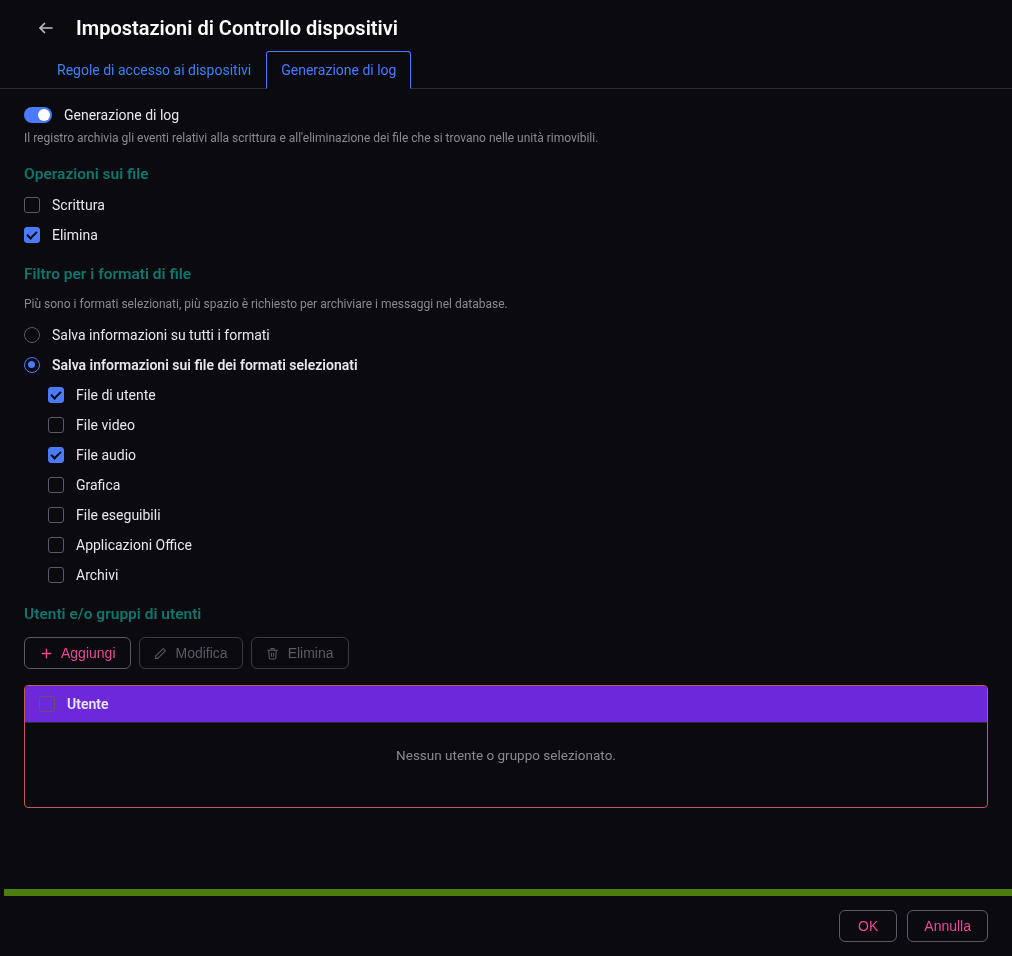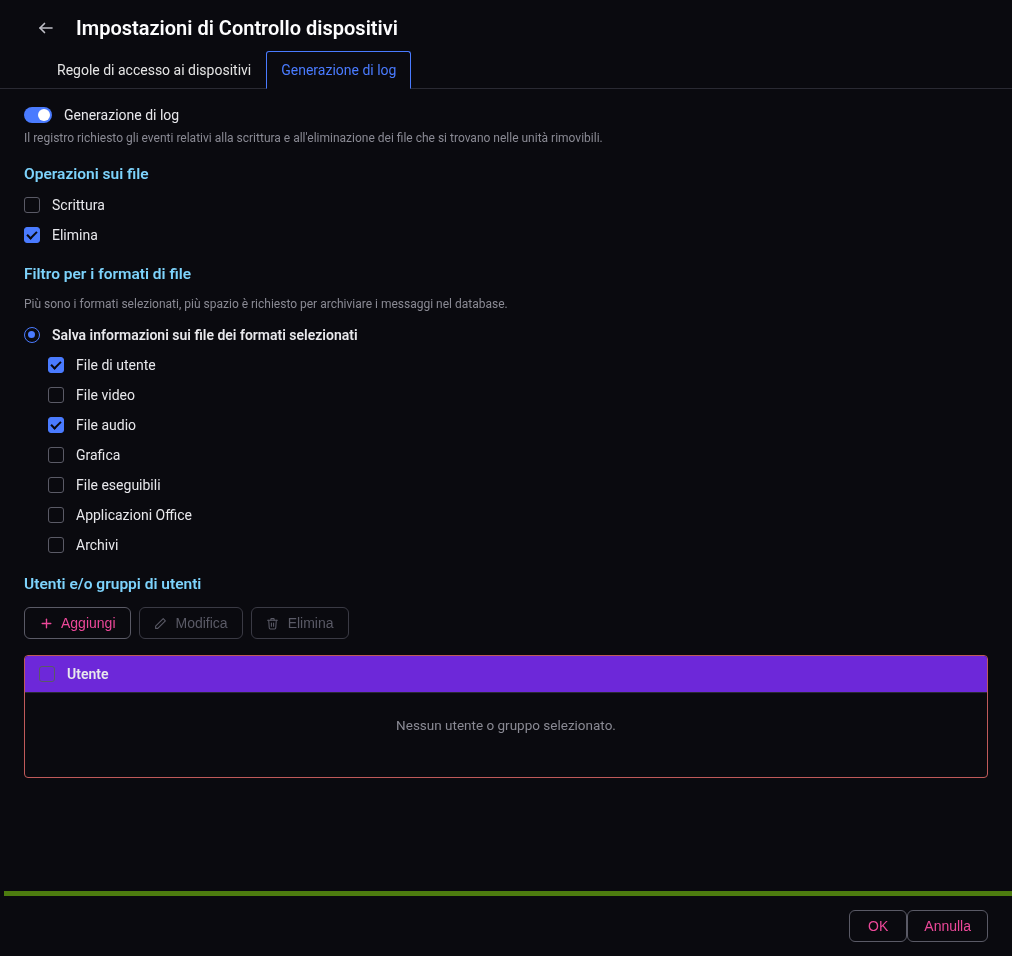--- a/index.html
+++ b/index.html
@@ -34,21 +34,21 @@
 
   .tabs {
     display: flex;
     padding: 0 0 0 42px;
     border-bottom: 1px solid #2a2a33;
     gap: 0;
   }
   .tab {
     padding: 10px 14px;
     font-size: 14px;
-    color: #e5e5e5;
+    color: #3b82f6;
     cursor: pointer;
     border: 1px solid transparent;
     border-bottom: none;
     position: relative;
     top: 1px;
   }
   .tab.active {
     color: #4a7bff;
     border: 1px solid #4a7bff;
     border-bottom: 1px solid #0a0a0f;
@@ -83,21 +83,21 @@
   .subtext {
     font-size: 12px;
     color: #8a8a94;
     margin-bottom: 20px;
   }
 
   .section-title {
     font-size: 15.5px;
     font-weight: 600;
     margin-bottom: 14px;
-    color: #7dd3fc;
+    color: #0f766e;
   }
 
   .check-row, .radio-row {
     display: flex;
     align-items: flex-end;
     gap: 12px;
     margin-bottom: 14px;
     cursor: pointer;
   }
   .check, .radio {
@@ -184,24 +184,25 @@
   .user-panel-body {
     padding: 24px 0 44px 0;
     text-align: center;
     color: #8a8a94;
     font-size: 13.5px;
   }
 
   .footer {
     position: absolute;
     left: 4px; right: 0; bottom: 0;
-    border-top: 5px solid #4d7c0f;
+    border-top: 7px solid #4d7c0f;
     padding: 14px 24px;
     display: flex;
     justify-content: flex-end;
+    gap: 10px;
     background: #0a0a0f;
   }
 </style>
 </head>
 <body>
 
 <div class="header">
   <div class="back-btn">
     <svg width="18" height="18" viewBox="0 0 24 24" fill="none" stroke="currentColor" stroke-width="2.2" stroke-linecap="round" stroke-linejoin="round">
         <line x1="20" y1="12" x2="4" y2="12"></line>
@@ -215,38 +216,42 @@
   <div class="tab">Regole di accesso ai dispositivi</div>
   <div class="tab active">Generazione di log</div>
 </div>
 
 <div class="content">
 
   <div class="toggle-row">
     <div class="toggle"></div>
     <span class="row-label">Generazione di log</span>
   </div>
-  <div class="subtext">Il registro richiesto gli eventi relativi alla scrittura e all'eliminazione dei file che si trovano nelle unità rimovibili.</div>
+  <div class="subtext">Il registro archivia gli eventi relativi alla scrittura e all'eliminazione dei file che si trovano nelle unità rimovibili.</div>
 
   <div class="section-title">Operazioni sui file</div>
 
   <div class="check-row">
     <div class="check"></div>
     <span class="row-label">Scrittura</span>
   </div>
   <div class="check-row">
     <div class="check checked"></div>
     <span class="row-label">Elimina</span>
   </div>
 
   <div class="section-spacer"></div>
 
   <div class="section-title">Filtro per i formati di file</div>
   <div class="subtext" style="margin-bottom:16px">Più sono i formati selezionati, più spazio è richiesto per archiviare i messaggi nel database.</div>
 
+  <div class="radio-row">
+    <div class="radio"></div>
+    <span class="row-label">Salva informazioni su tutti i formati</span>
+  </div>
   <div class="radio-row checked">
     <div class="radio checked"></div>
     <span class="row-label">Salva informazioni sui file dei formati selezionati</span>
   </div>
 
   <div class="indent">
     <div class="check-row">
       <div class="check checked"></div>
       <span class="row-label">File di utente</span>
     </div>

